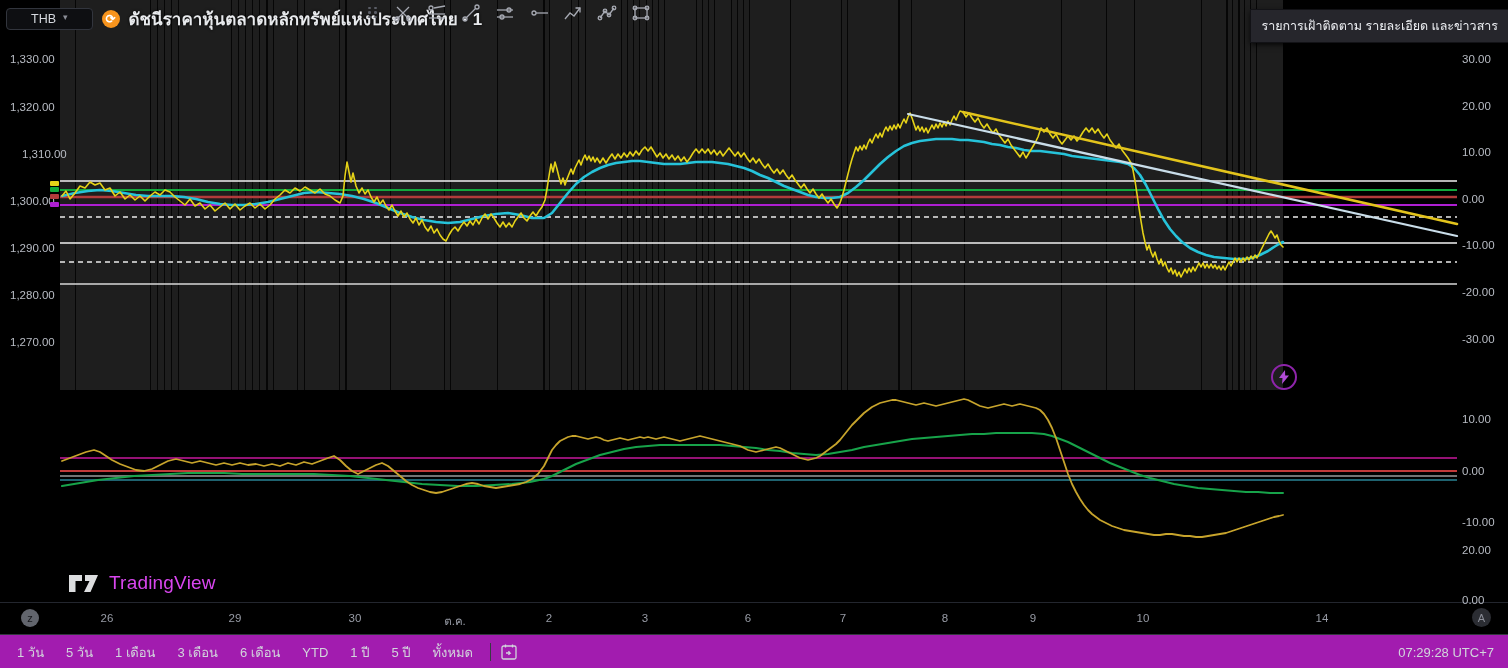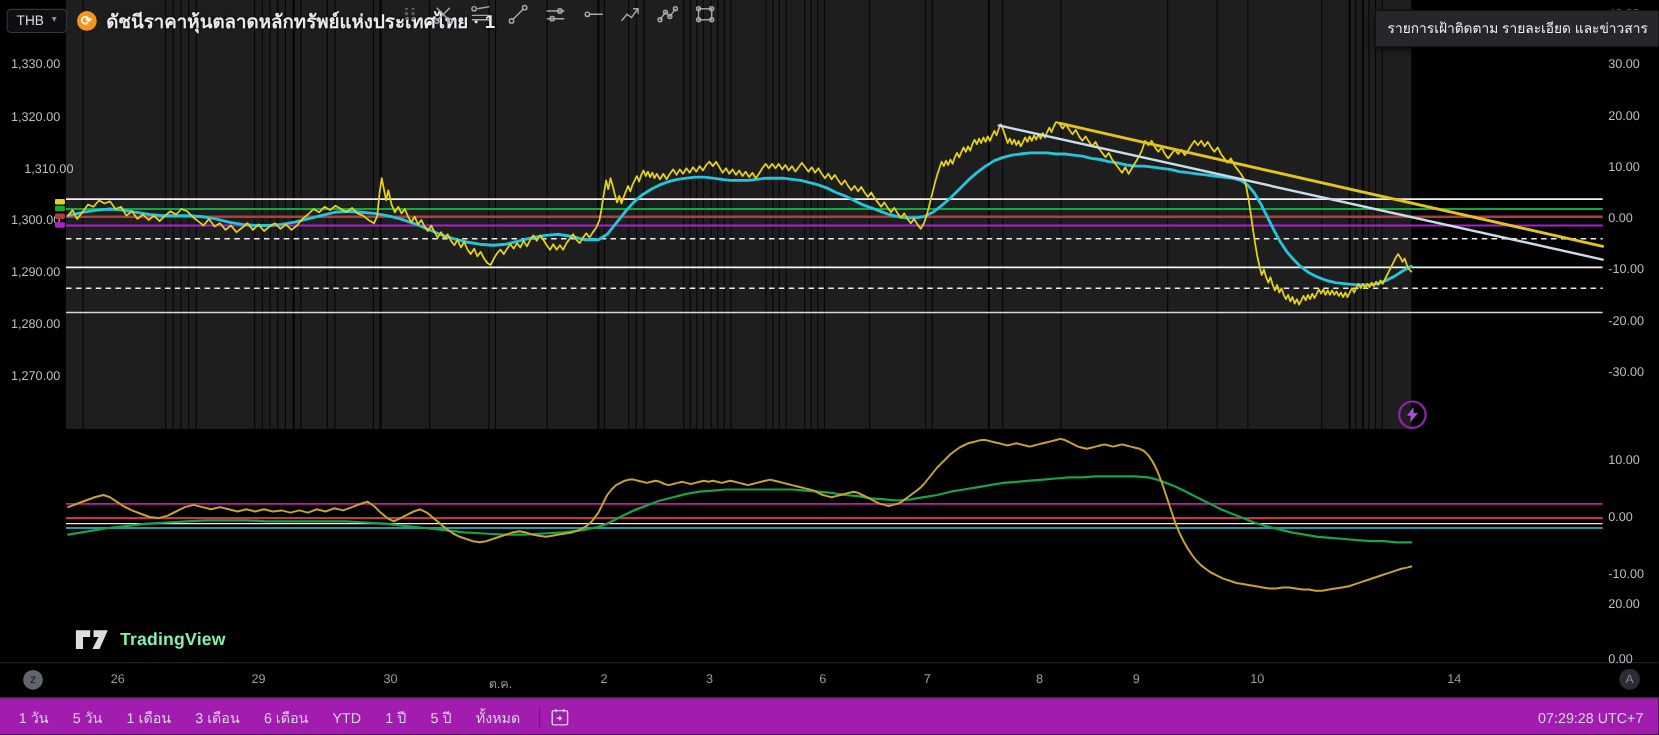--- a/index.html
+++ b/index.html
@@ -5,41 +5,41 @@
   html,body{margin:0;padding:0;background:#000;}
   #app{position:relative;width:1508px;height:668px;background:#000;overflow:hidden;
        font-family:"Liberation Sans",sans-serif;color:#b2b5be;}
   #chart-svg{position:absolute;left:0;top:0;z-index:1;}
   .axis-label{position:absolute;font-size:11.5px;color:#b8bcc4;white-space:nowrap;z-index:6;}
   .time-label{position:absolute;font-size:11.5px;color:#989ca6;transform:translateX(-50%);top:9px;}
   .tag{position:absolute;width:9px;height:5px;z-index:7;border-radius:1px;}
   
   #legend{position:absolute;left:6px;top:5px;display:flex;align-items:center;gap:9px;z-index:20;}
   #thb-select{display:flex;gap:7px;background:#0e0f12;border:1px solid #32353d;
-      border-radius:4px;padding:3px 8px;color:#d6d9df;font-size:12.5px;cursor:pointer;}
+      border-radius:4px;padding:3px 24px;color:#d6d9df;font-size:12.5px;cursor:pointer;}
   #thb-select .chev{font-size:9px;color:#8b8e97;}
   #symbol-icon{width:18px;height:18px;border-radius:50%;background:#f7941d;color:#fff;display:flex;
       align-items:center;justify-content:center;font-size:12px;font-weight:bold;}
   #symbol-title{color:#e8eaed;font-size:17px;font-weight:bold;text-shadow:0 0 3px #000;}
   
   #draw-toolbar{position:absolute;left:366px;top:0;display:flex;align-items:center;z-index:20;}
   .drag-dots{display:grid;grid-template-columns:4px 4px;grid-gap:2px;margin:0 8px 0 2px;}
   .drag-dots i{width:2.5px;height:2.5px;background:#5a5d66;border-radius:50%;}
   .tool-btn{width:34px;height:25px;display:flex;align-items:center;justify-content:center;cursor:pointer;}
   .tool-btn svg{stroke:#a6a9b2;fill:none;stroke-width:1.3;}
   .tool-btn svg circle{fill:#0000;}
   
   #tooltip{position:absolute;right:0;top:10px;background:#26262c;color:#eceef2;font-size:12.5px;
       padding:6px 10px;z-index:30;box-shadow:0 0 0 1px #121216, 0 2px 6px #000;}
   
   #lightning-badge{position:absolute;left:1271px;top:364px;width:22px;height:22px;border-radius:50%;
       border:2px solid #8e24aa;display:flex;align-items:center;justify-content:center;z-index:8;cursor:pointer;}
   
   #tv-logo{position:absolute;left:68px;top:572px;display:flex;align-items:center;gap:9px;z-index:8;}
-  #tv-logo .tv-text{color:#86efac;font-size:16px;font-weight:bold;letter-spacing:.2px;}
+  #tv-logo .tv-text{color:#d946ef;font-size:19px;font-weight:normal;letter-spacing:.2px;}
   
   #time-axis{position:absolute;left:0;top:602px;width:1508px;height:32px;border-top:1px solid #23262e;z-index:5;}
   .round-badge{position:absolute;border-radius:50%;display:flex;align-items:center;justify-content:center;
       font-size:11px;cursor:pointer;}
   #tz-badge{left:21px;top:6px;width:18px;height:18px;background:#62656d;color:#17181c;}
   #autoscale-badge{left:1472px;top:5px;width:19px;height:19px;background:#2b2d33;color:#8b8e98;}
   
   #bottom-bar{position:absolute;left:0;top:634px;width:1508px;height:34px;background:#a21caf;
       border-top:1px solid #34373f;display:flex;align-items:center;z-index:10;}
   #ranges{display:flex;align-items:center;gap:4px;padding-left:8px;}

